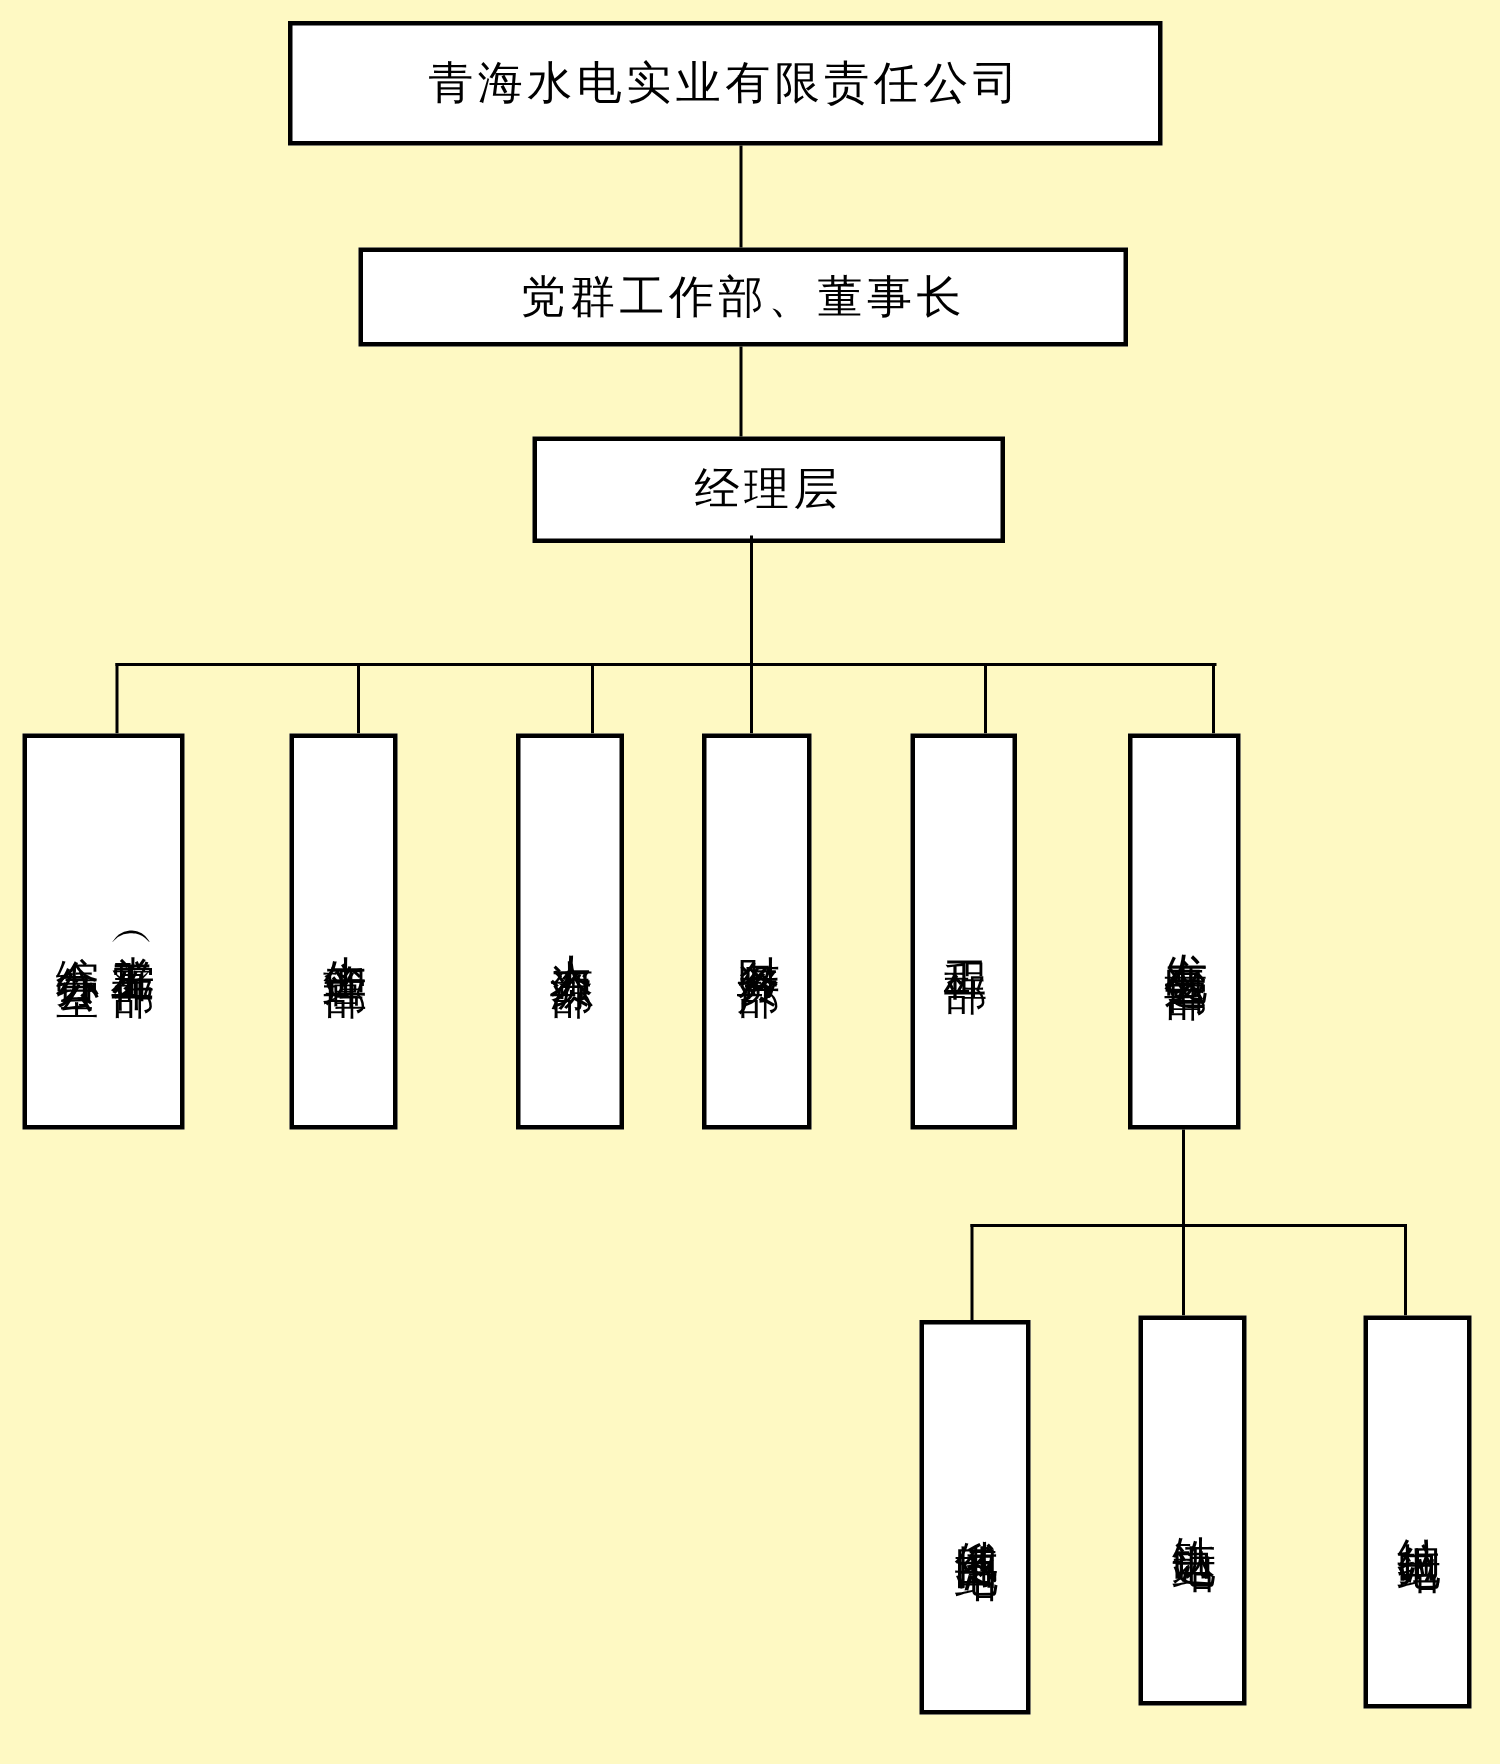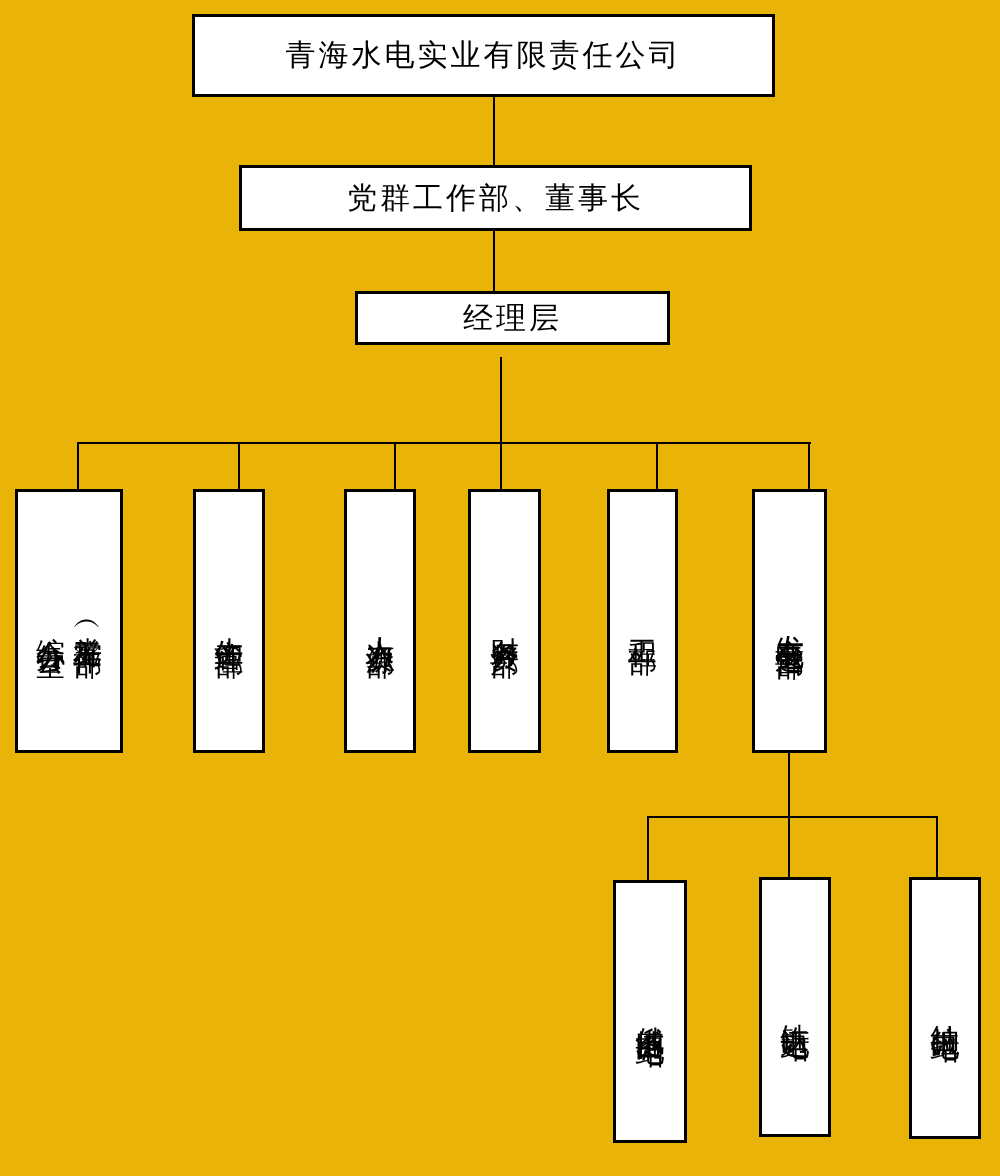--- a/index.html
+++ b/index.html
@@ -4,21 +4,21 @@
 <style>
   html, body {
     margin: 0;
     padding: 0;
     background: #ffffff;
   }
   .canvas {
     position: relative;
     width: 1000px;
     height: 1176px;
-    background: #eab308;
+    background: #fef9c3;
     color: #000000;
     font-family: "Liberation Serif", "DejaVu Serif", serif;
     overflow: hidden;
   }
   .box {
     position: absolute;
     box-sizing: border-box;
     border: 3px solid #000000;
     background: #ffffff;
     display: flex;
@@ -43,21 +43,21 @@
     text-align: center;
     white-space: nowrap;
   }
   .line {
     position: absolute;
     background: #000000;
   }
   
   .b-company    { left: 192px; top: 14px;  width: 583px; height: 83px; }
   .b-chairman   { left: 239px; top: 165px; width: 513px; height: 66px; }
-  .b-management { left: 355px; top: 291px; width: 315px; height: 54px; }
+  .b-management { left: 355px; top: 291px; width: 315px; height: 71px; }
   
   .b-d1 { left: 15px;  top: 489px; width: 108px; height: 264px; }
   .b-d2 { left: 193px; top: 489px; width: 72px;  height: 264px; }
   .b-d3 { left: 344px; top: 489px; width: 72px;  height: 264px; }
   .b-d4 { left: 468px; top: 489px; width: 73px;  height: 264px; }
   .b-d5 { left: 607px; top: 489px; width: 71px;  height: 264px; }
   .b-d6 { left: 752px; top: 489px; width: 75px;  height: 264px; }
   
   .b-s1 { left: 613px; top: 880px; width: 74px; height: 263px; }
   .b-s2 { left: 759px; top: 877px; width: 72px; height: 260px; }

